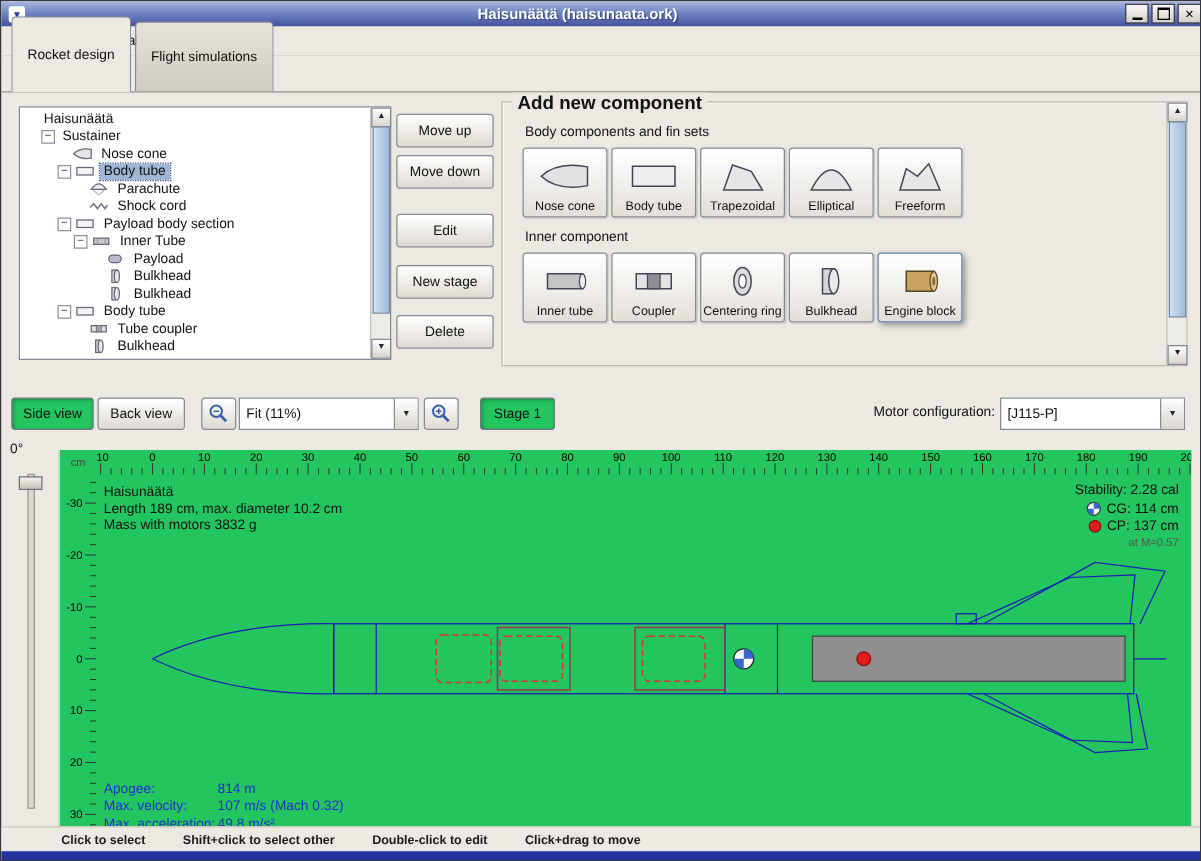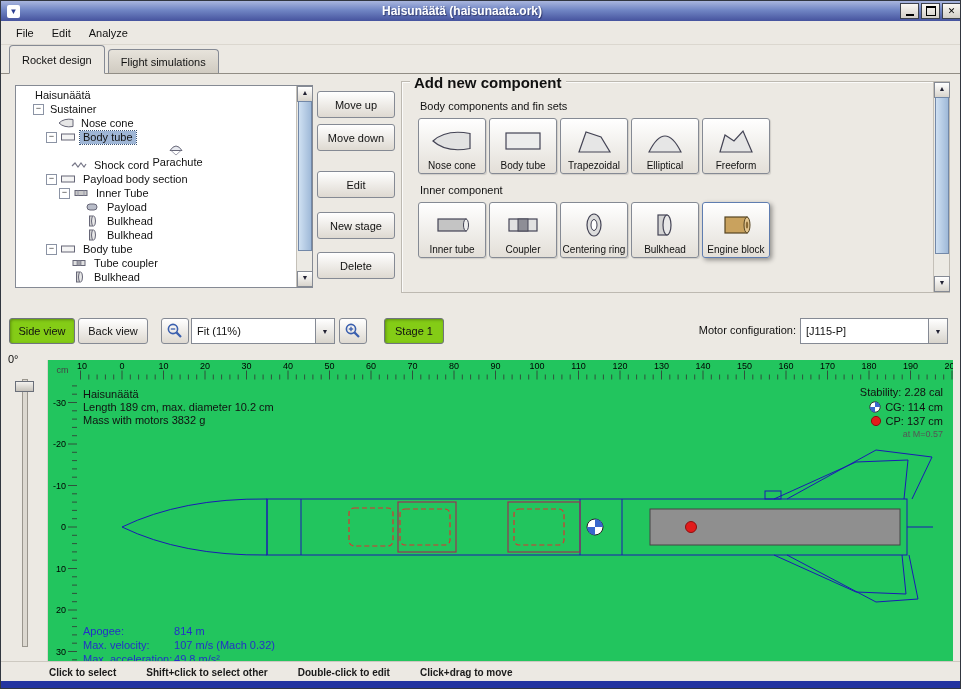--- a/index.html
+++ b/index.html
@@ -19,27 +19,27 @@
   .glyph-min{display:block;width:8px;height:7px;border-bottom:2px solid #000}
   .glyph-max{display:block;width:8px;height:7px;border:1px solid #000;border-top-width:2px}
   .glyph-x{font-size:9px;font-weight:bold;line-height:10px;color:#000}
   
   .menubar{position:absolute;left:0;top:20px;width:959px;height:23px;display:flex;align-items:center;
     padding-left:6px;border-bottom:1px solid #dbd7cf}
   .menu-item{padding:3px 9px}
   
   .tabs{position:absolute;left:0;top:44px;width:959px;height:28px;display:flex;align-items:flex-end;
     padding-left:8px;gap:3px;border-bottom:1px solid #918d85}
-  .tab{height:23px;display:flex;align-items:center;padding:0 12px;border:1px solid #858a94;border-bottom:none;
+  .tab{height:23px;display:flex;align-items:center;padding:16px 12px;border:1px solid #858a94;border-bottom:none;
     border-radius:4px 4px 0 0;background:linear-gradient(#e7e3db,#d0cbc1)}
   .tab.active{height:27px;background:#ece9e3;margin-bottom:-1px;border-bottom:1px solid #ece9e3}
   
   .btn{position:absolute;display:flex;align-items:center;justify-content:center;height:24px;
     background:linear-gradient(#ffffff,#ded9d1);border:1px solid #858a94;border-radius:3px;font-size:11px;cursor:default}
-  .btn.pressed{background:#84cc16;box-shadow:inset 1px 1px 3px rgba(0,0,0,.3);border-color:#6f747e}
+  .btn.pressed{background:#22c55e;box-shadow:inset 1px 1px 3px rgba(0,0,0,.3);border-color:#6f747e}
   .act{left:316px;width:76px;height:25px}
   
   .tree-panel{position:absolute;left:14px;top:84px;width:296px;height:201px;background:#fff;border:1px solid #858a94}
   .tree-content{position:absolute;left:0;top:2px;right:16px;bottom:0;overflow:hidden}
   .tree-row{height:14px;display:flex;align-items:center;white-space:nowrap}
   .tree-handle{width:9px;height:9px;border:1px solid #8b93a4;background:#fff;font-size:9px;line-height:7px;
     text-align:center;margin-right:3px;flex:0 0 auto;color:#333}
   .tree-spacer{width:12px;flex:0 0 auto}
   .tree-icon{width:17px;height:12px;margin-right:3px;flex:0 0 auto}
   .tree-label{padding:0 3px;line-height:13px}
@@ -142,21 +142,21 @@
           </svg></span>
         <span class="tree-label">Nose cone</span>
       </div>
       <div class="tree-row" style="padding-left: 30px;">
         <span class="tree-handle">−</span>
         <span class="tree-icon"><svg width="16" height="12" viewBox="0 0 16 12">
             <rect x="1.5" y="3" width="13" height="6" fill="#f4f4f4" stroke="#667"></rect>
           </svg></span>
         <span class="tree-label selected">Body tube</span>
       </div>
-      <div class="tree-row" style="padding-left: 43px; flex-direction: column;">
+      <div class="tree-row" style="padding-left: 43px;">
         <span class="tree-spacer"></span>
         <span class="tree-icon"><svg width="16" height="12" viewBox="0 0 16 12">
             <path d="M2 6.5 Q8 -2.5 14 6.5 Z" fill="#e8eaf0" stroke="#667"></path>
             <path d="M3 6.5 L8 11 L13 6.5" fill="none" stroke="#889" stroke-width=".8"></path>
           </svg></span>
         <span class="tree-label">Parachute</span>
       </div>
       <div class="tree-row" style="padding-left: 43px;">
         <span class="tree-spacer"></span>
         <span class="tree-icon"><svg width="16" height="12" viewBox="0 0 16 12">

